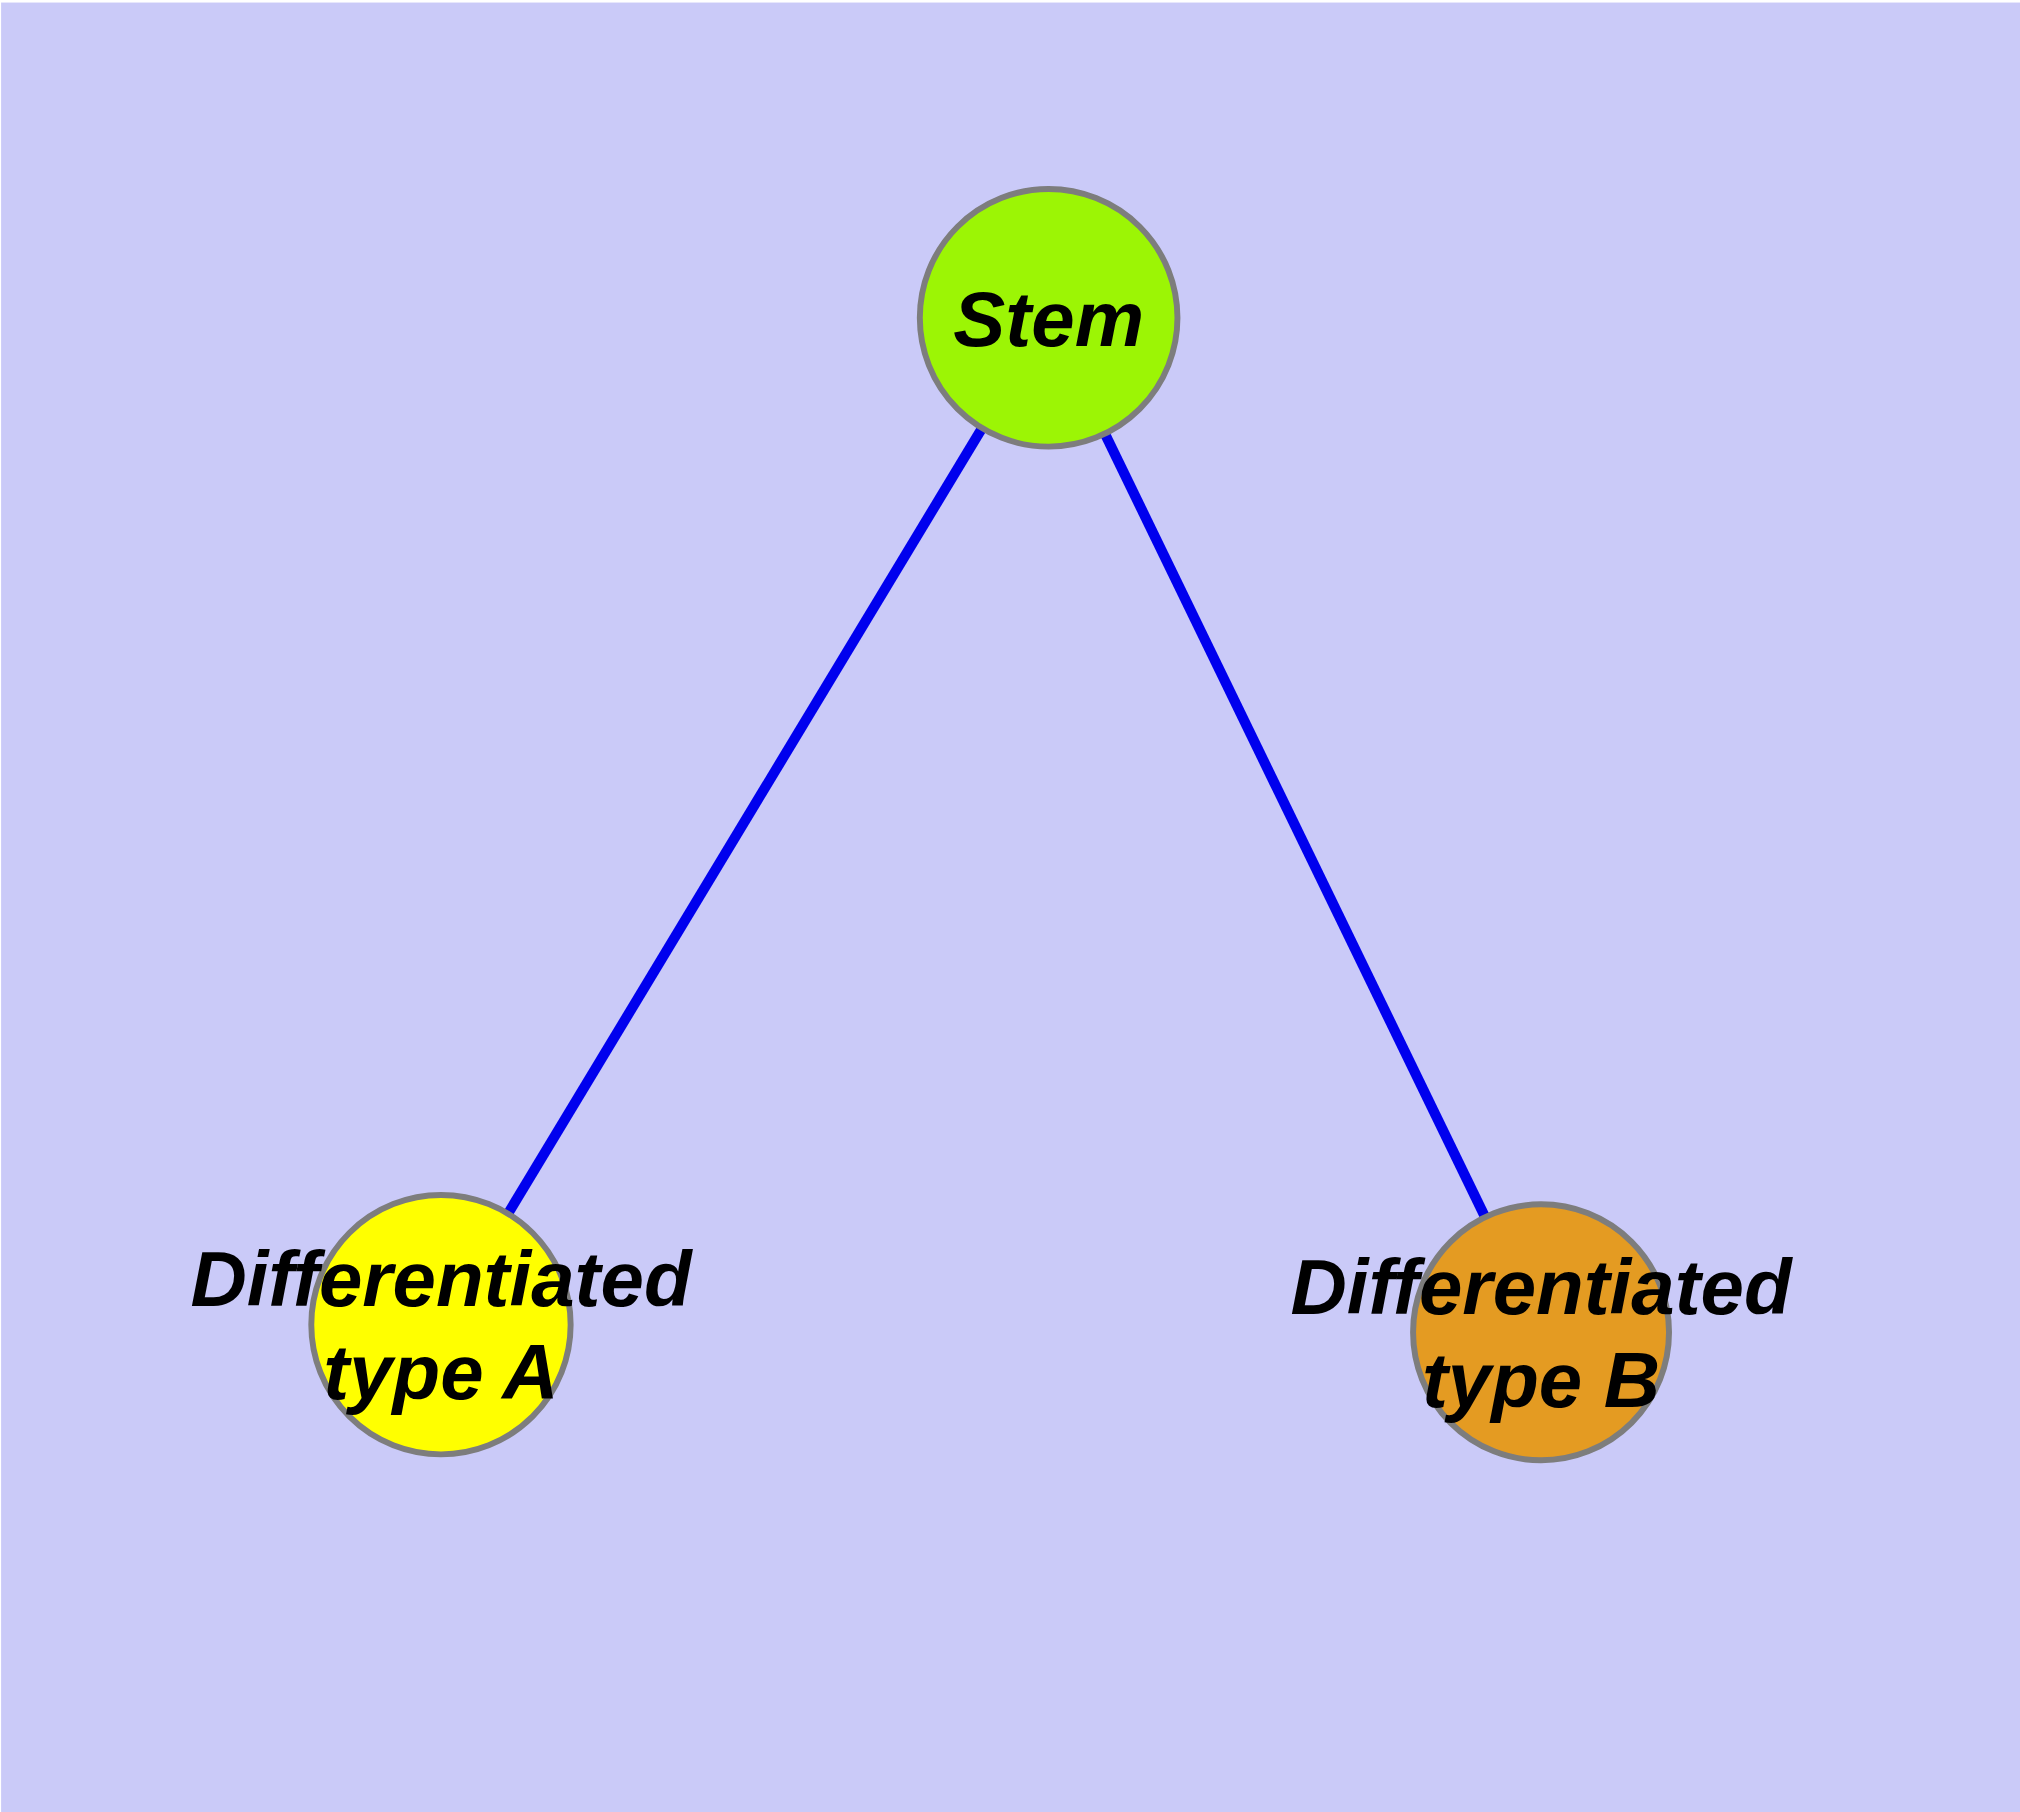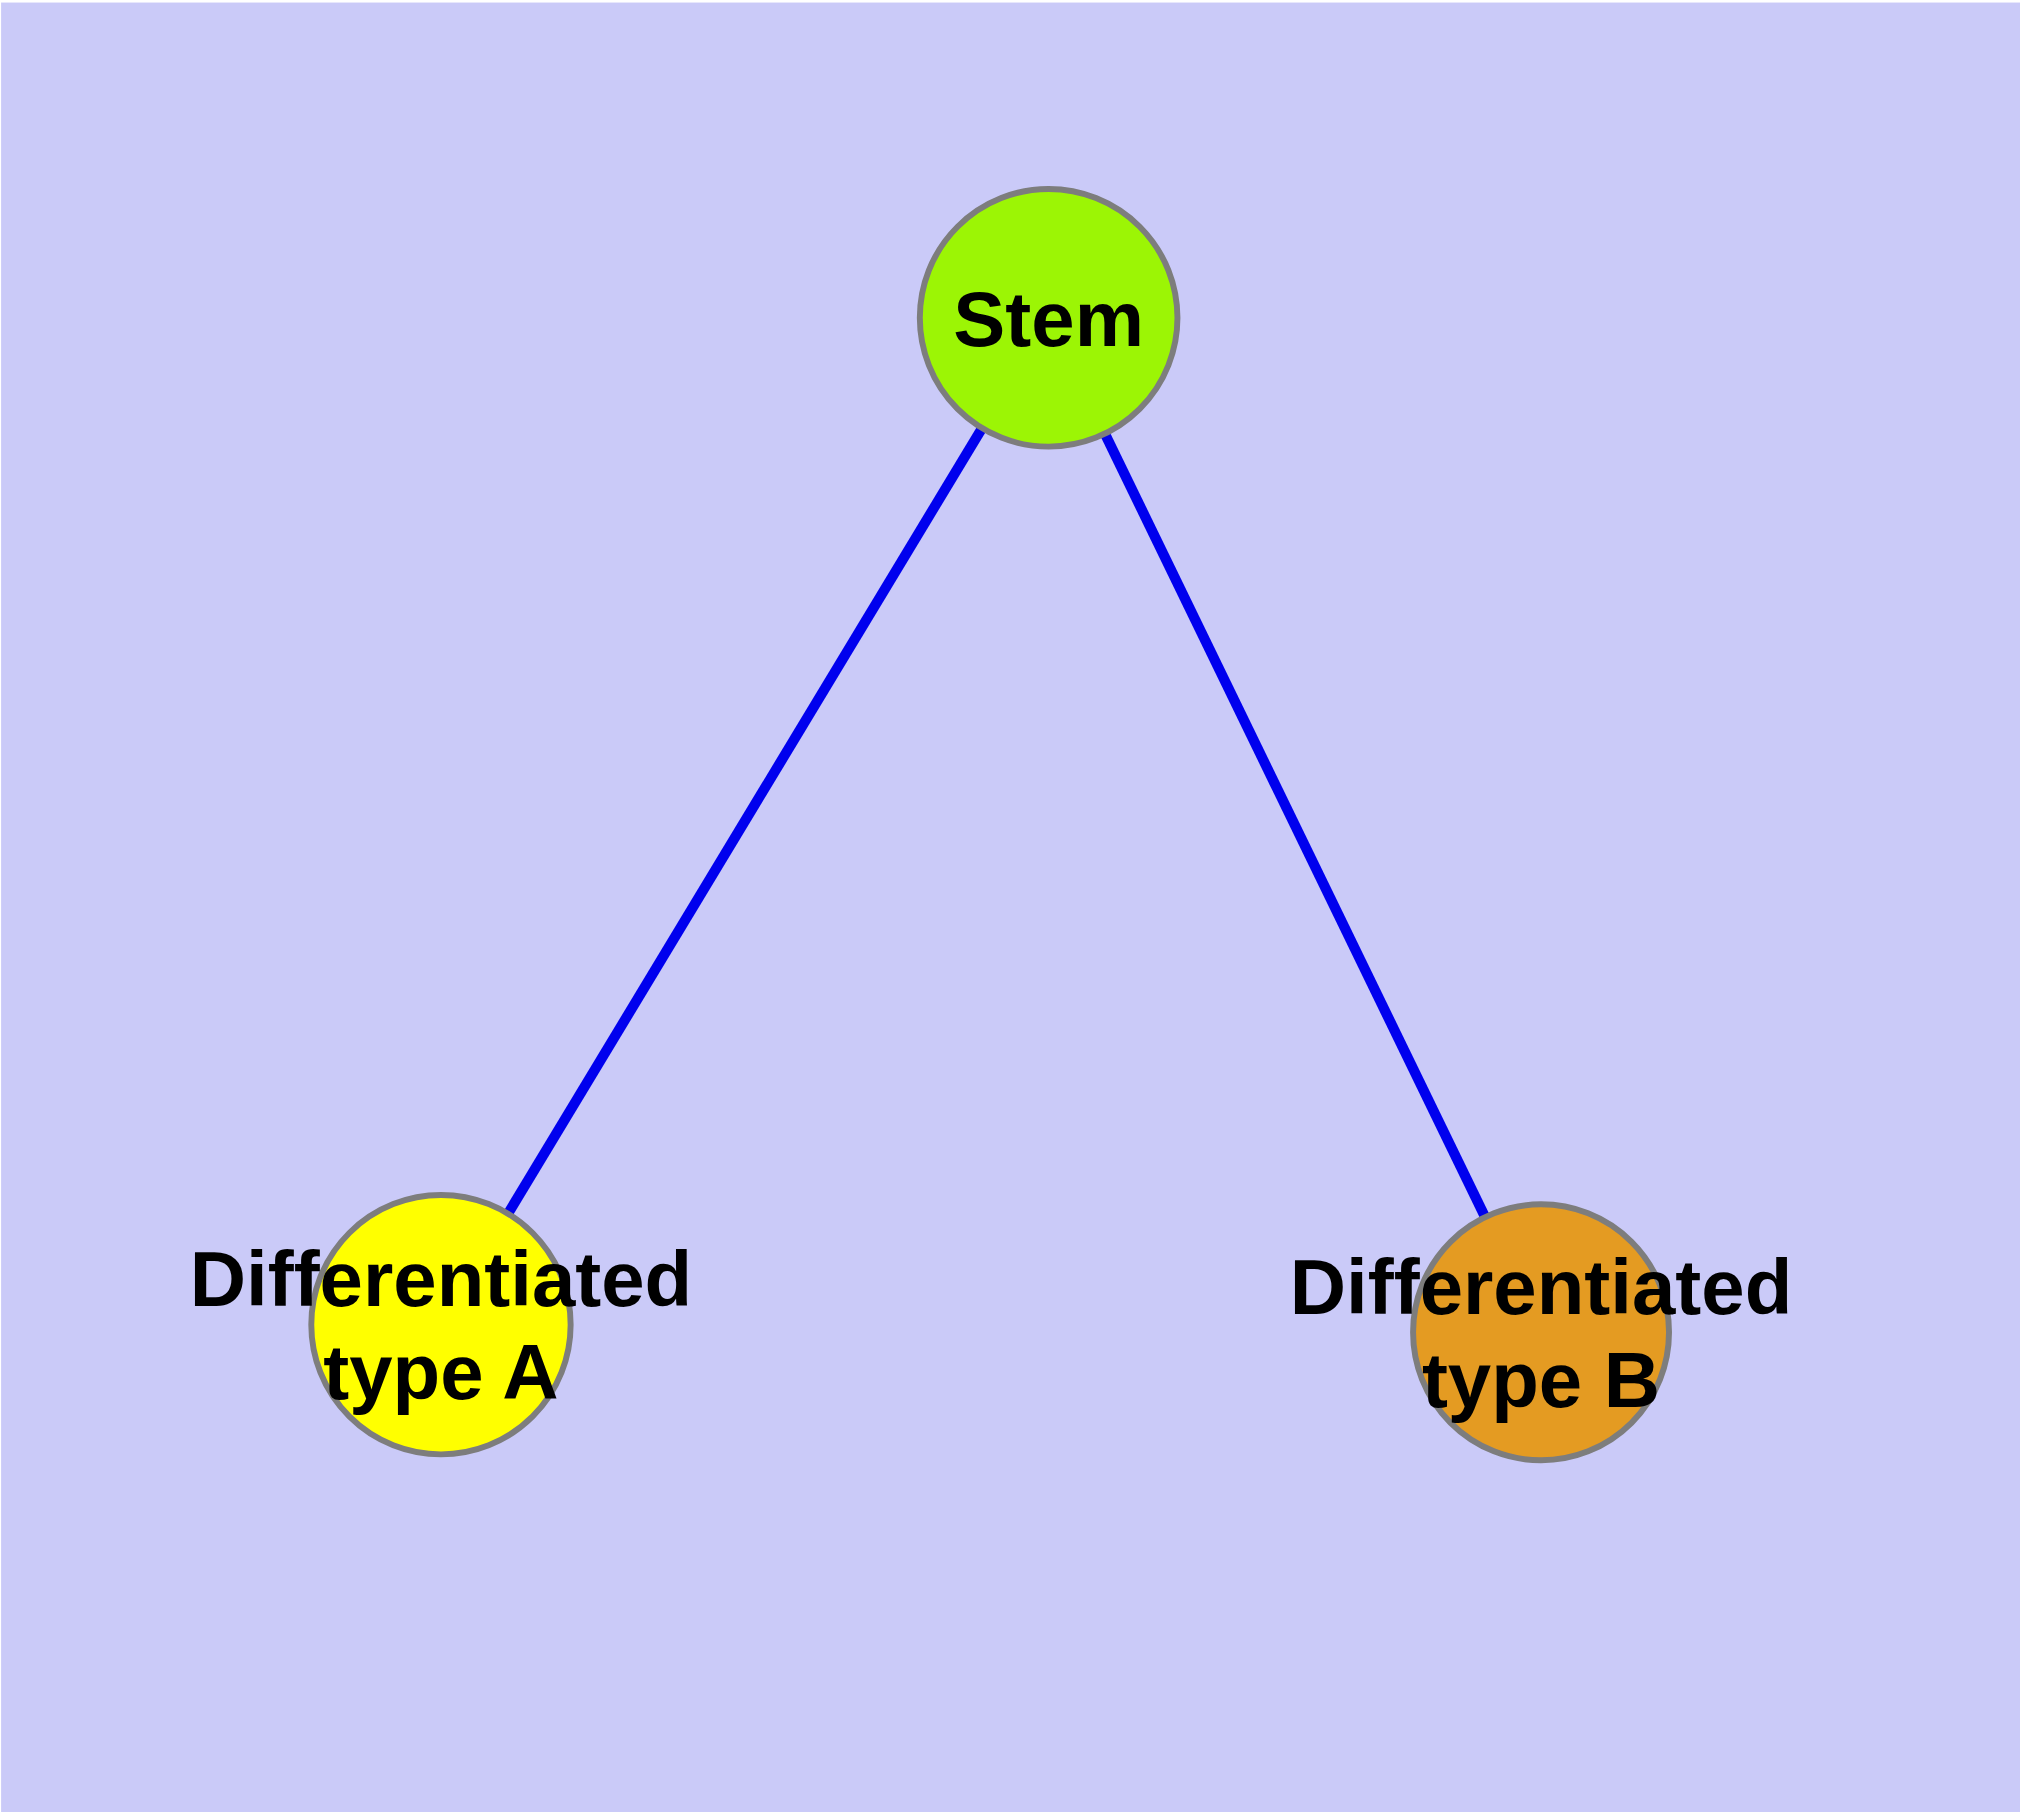--- a/index.html
+++ b/index.html
@@ -8,20 +8,21 @@
     background: #ffffff;
     width: 2021px;
     height: 1812px;
     overflow: hidden;
     font-family: "Liberation Sans", sans-serif;
   }
   #stage {
     position: relative;
     width: 1678px;
     height: 1812px;
+    font-style: italic;
   }
   svg text {
     font-family: "Liberation Sans", "DejaVu Sans", sans-serif;
     font-weight: bold;
   }
 </style>
 </head>
 <body>
 
 <div id="stage">

